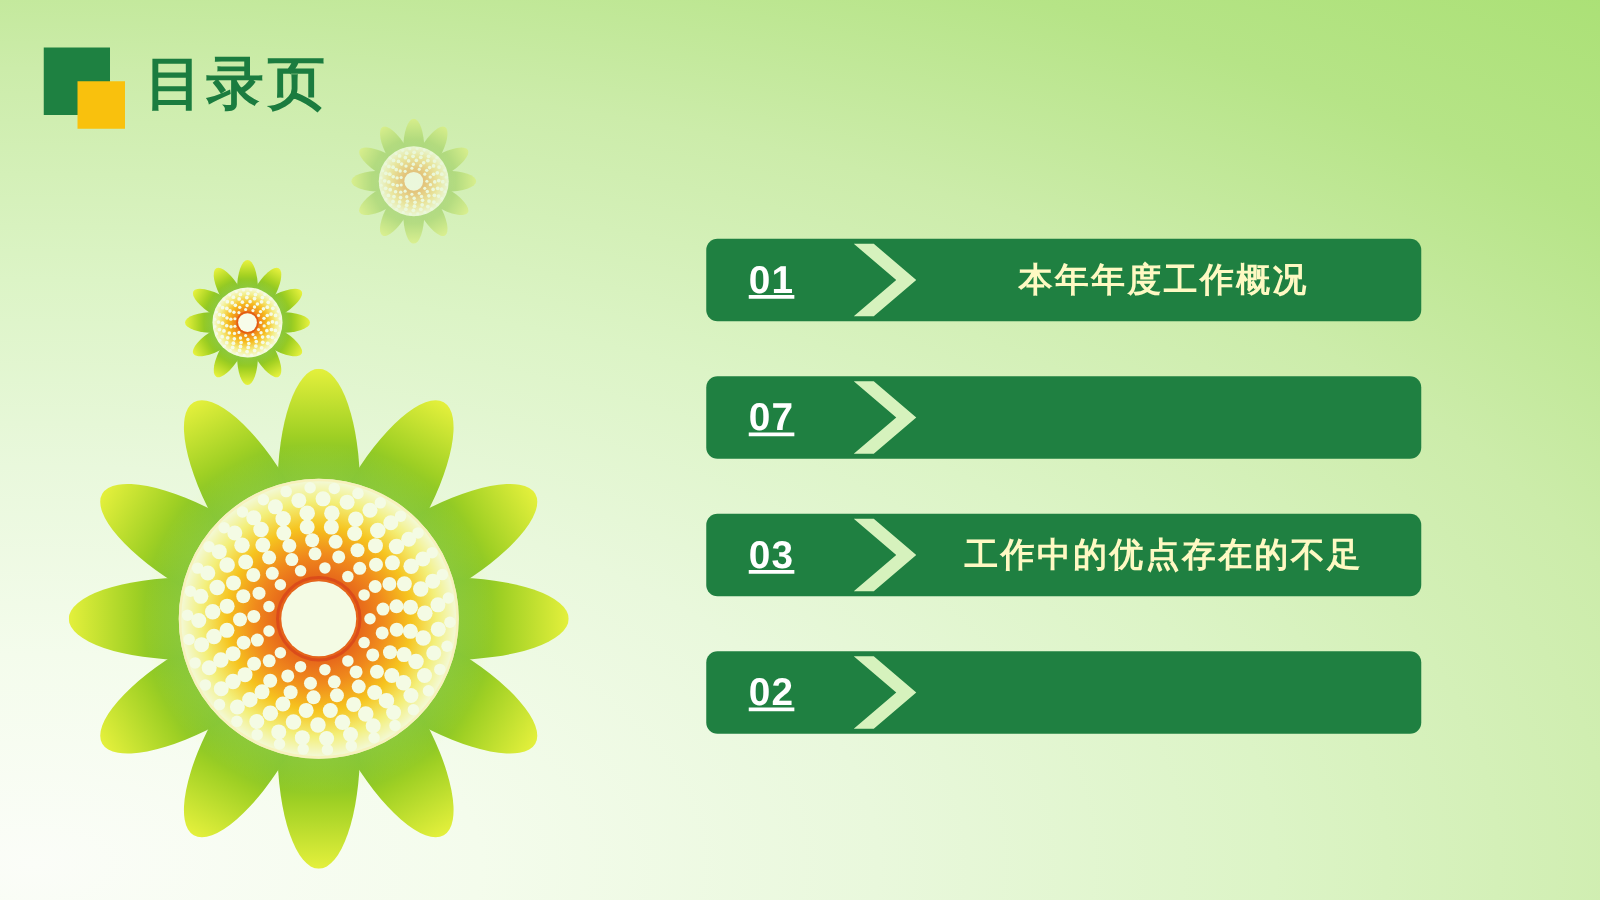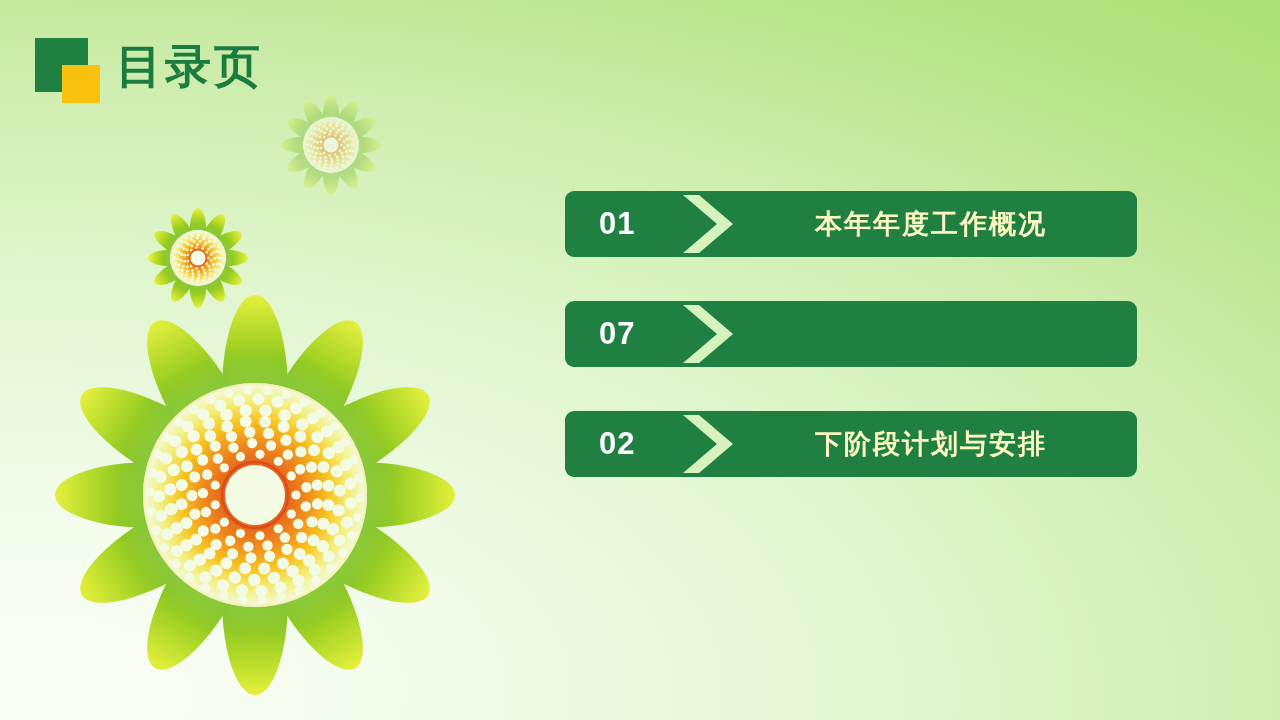--- a/index.html
+++ b/index.html
@@ -92,20 +92,21 @@
   .item-number {
     position: absolute;
     left: 34px;
     top: 0;
     height: 66px;
     line-height: 66px;
     font-size: 31px;
     font-weight: bold;
     color: #ffffff;
     letter-spacing: 1px;
+    text-decoration: underline;
   }
   .item-chevron {
     position: absolute;
     left: 112px;
     top: 0;
     width: 60px;
     height: 66px;
   }
   .item-chevron svg { display: block; }
 
@@ -692,25 +693,33 @@
 
     <div class="agenda-item">
       <div class="item-number">07</div>
       <div class="item-chevron">
         <svg viewBox="0 0 60 66" width="60" height="66" aria-hidden="true">
           <path d="M6 4 L40 33 L6 62 L22 62 L56 33 L22 4 Z" fill="#d6f2bd"></path>
         </svg>
       </div>
     </div>
 
+    <div class="agenda-item">
+      <div class="item-number">03</div>
+      <div class="item-chevron">
+        <svg viewBox="0 0 60 66" width="60" height="66" aria-hidden="true">
+          <path d="M6 4 L40 33 L6 62 L22 62 L56 33 L22 4 Z" fill="#d6f2bd"></path>
+        </svg>
+      </div>
+      <div class="item-label">工作中的优点存在的不足</div>
+    </div>
 
     <div class="agenda-item">
       <div class="item-number">02</div>
       <div class="item-chevron">
         <svg viewBox="0 0 60 66" width="60" height="66" aria-hidden="true">
           <path d="M6 4 L40 33 L6 62 L22 62 L56 33 L22 4 Z" fill="#d6f2bd"></path>
         </svg>
       </div>
-      <div class="item-label">下阶段计划与安排</div>
     </div>
 
   </div>
 </div>
 
 </body></html>

